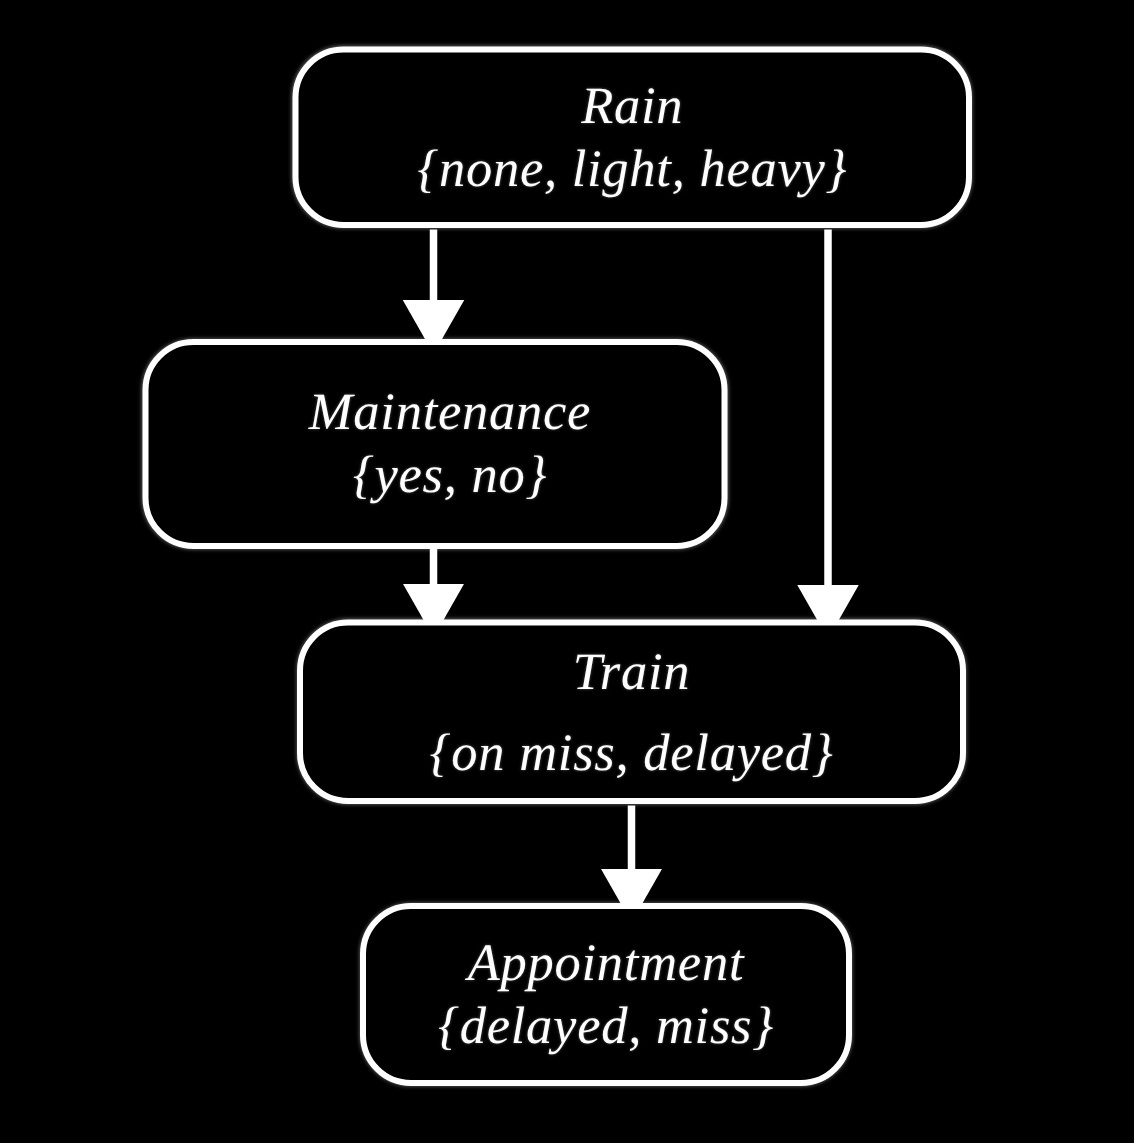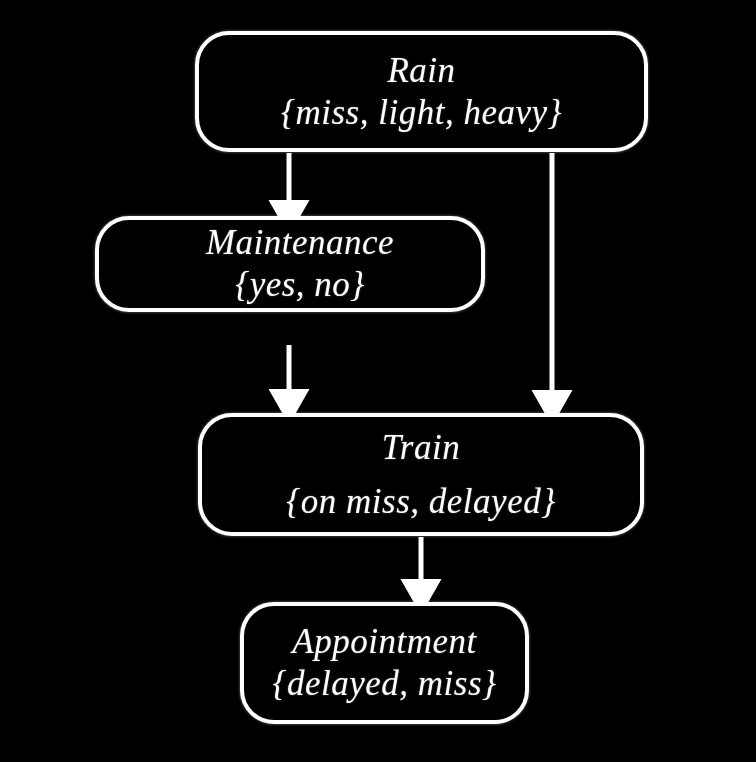--- a/index.html
+++ b/index.html
@@ -44,23 +44,23 @@
   }
   .node-states {
     font-style: italic;
     font-size: 35px;
     letter-spacing: 0.5px;
     white-space: nowrap;
     margin-top: 4px;
     text-shadow: 0 0 2px rgba(255,255,255,0.35);
   }
   #node-rain      { left: 195px; top: 31px;  width: 453px; height: 121px; }
-  #node-maint     { left: 95px;  top: 216px; width: 390px; height: 96px; padding-left: 20px; }
+  #node-maint     { left: 95px;  top: 226px; width: 390px; height: 140px; padding-left: 20px; }
   #node-train     { left: 198px; top: 413px; width: 446px; height: 123px; gap: 12px; }
-  #node-appt      { left: 240px; top: 602px; width: 289px; height: 122px; }
+  #node-appt      { left: 240px; top: 602px; width: 328px; height: 122px; }
 
   .edge-layer {
     position: absolute;
     left: 0; top: 0;
     width: 756px;
     height: 762px;
     pointer-events: none;
   }
 </style>
 </head>
@@ -79,21 +79,21 @@
 
     <line x1="552" y1="153" x2="552" y2="406" stroke="#ffffff" stroke-width="5" marker-end="url(#arrowhead)"></line>
 
     <line x1="289" y1="345" x2="289" y2="405" stroke="#ffffff" stroke-width="5" marker-end="url(#arrowhead)"></line>
 
     <line x1="421" y1="537" x2="421" y2="595" stroke="#ffffff" stroke-width="5" marker-end="url(#arrowhead)"></line>
   </svg>
 
   <div class="node" id="node-rain">
     <div class="node-title">Rain</div>
-    <div class="node-states">{miss, light, heavy}</div>
+    <div class="node-states">{none, light, heavy}</div>
   </div>
 
   <div class="node" id="node-maint">
     <div class="node-title">Maintenance</div>
     <div class="node-states">{yes, no}</div>
   </div>
 
   <div class="node" id="node-train">
     <div class="node-title">Train</div>
     <div class="node-states">{on miss, delayed}</div>

